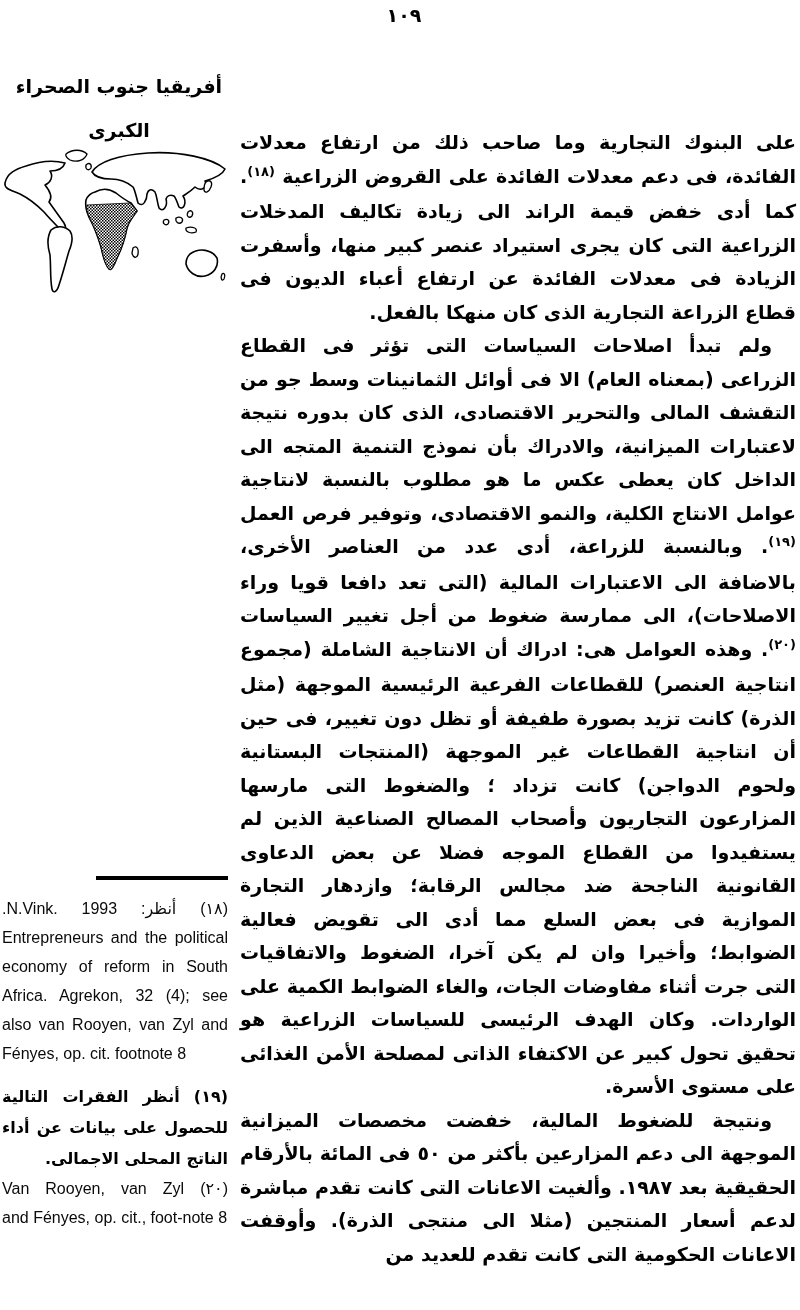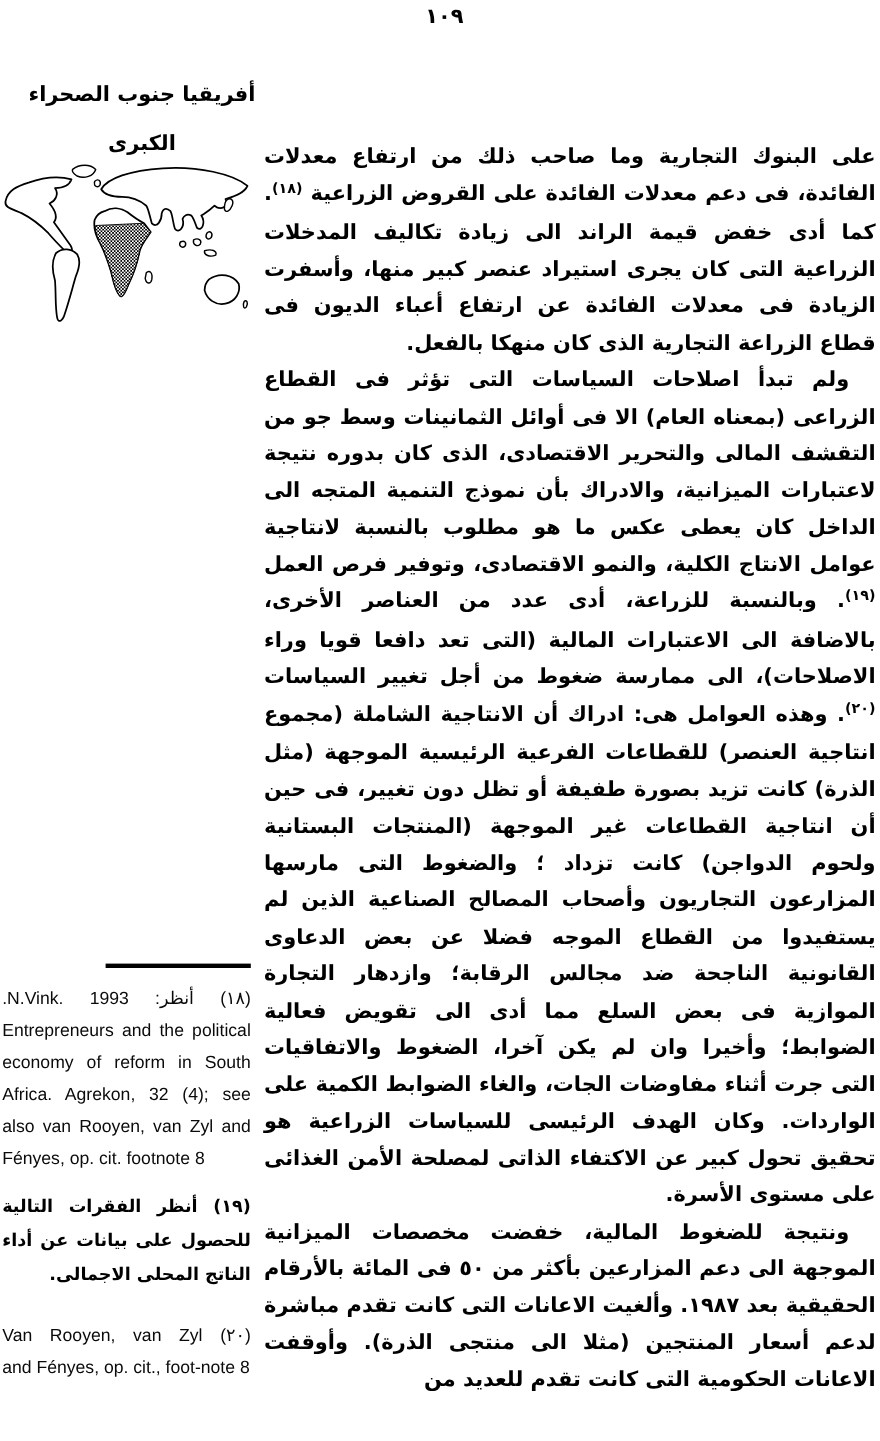--- a/index.html
+++ b/index.html
@@ -15,21 +15,21 @@
   
   .page-num {
     position: absolute; top: 4px; left: 4px; width: 800px;
     text-align: center;
     font-size: 19px; font-weight: bold;
     direction: rtl;
   }
 
   
   .sidebar-heading {
-    position: absolute; top: 64px; left: 22px; width: 214px;
+    position: absolute; top: 64px; left: 12px; width: 214px;
     direction: rtl; text-align: center;
     font-weight: bold; font-size: 19px; line-height: 44px;
   }
   .map-figure {
     position: absolute; top: 142px; left: 0;
     width: 230px; height: 160px;
   }
 
   
   .footnotes {
@@ -52,21 +52,21 @@
     direction: ltr;
     text-align: justify;
   }
   .fn-ar {
     direction: rtl; text-align: justify;
     font-family: "DejaVu Sans", sans-serif;
     font-weight: bold;
     font-size: 16px; line-height: 31px;
     margin-top: 13px;
   }
-  .fn-block-20 { margin-top: 26px; }
+  .fn-block-20 { }
 
   
   .main-text {
     position: absolute; top: 126px; left: 240px; width: 556px;
     direction: rtl;
     text-align: justify;
     font-family: "DejaVu Sans", sans-serif;
     font-weight: bold;
     font-size: 19px; line-height: 33.5px;
   }

